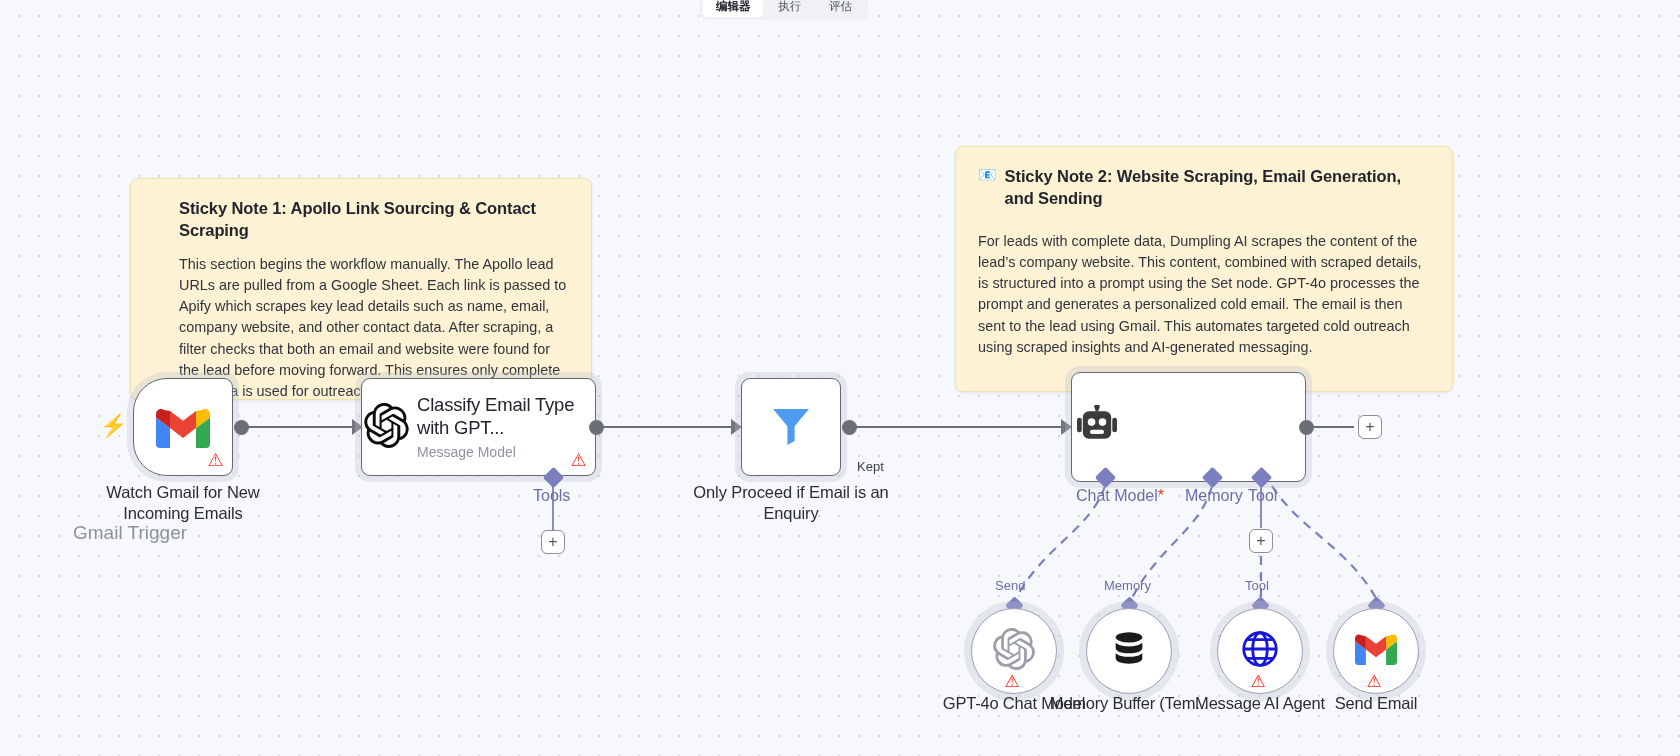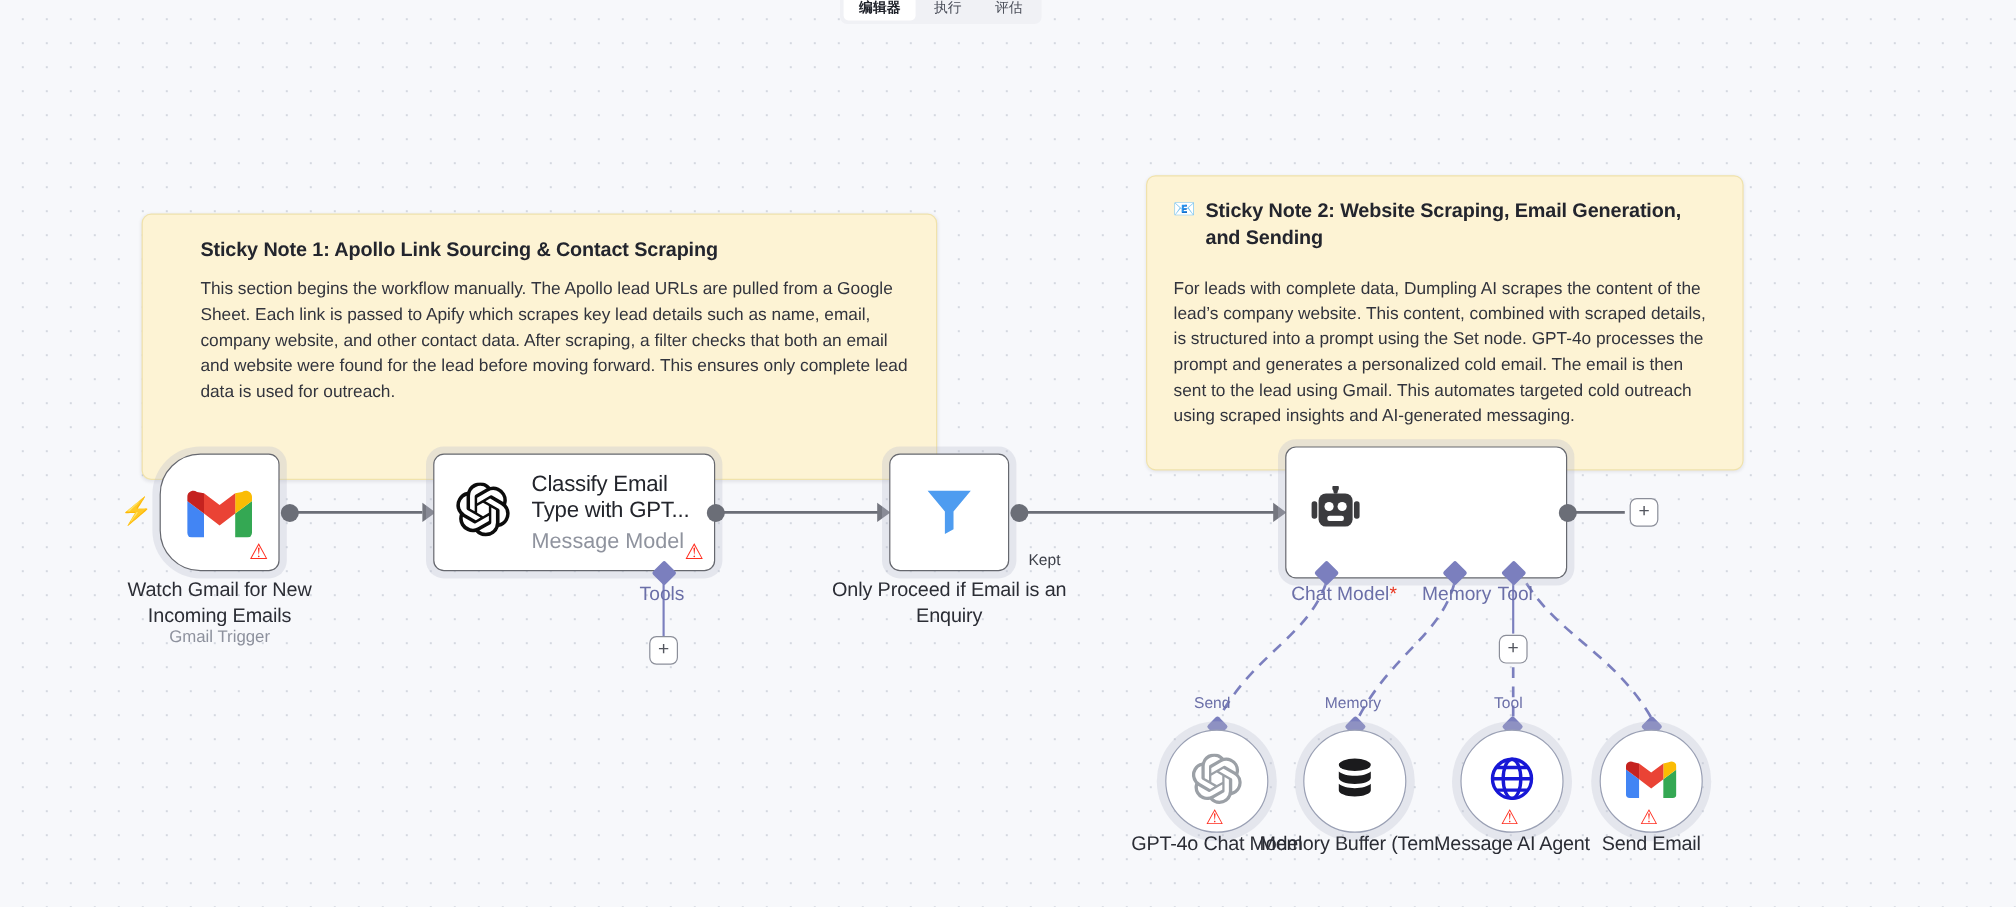--- a/index.html
+++ b/index.html
@@ -49,21 +49,21 @@
     padding: 18px 22px 20px 22px;
     color: #2d2f38;
   }
   .sticky .s-title {
     font-size: 16.5px; font-weight: 700; line-height: 1.35;
     letter-spacing: -.1px; color: #23252d;
   }
   .sticky .s-body {
     font-size: 14.4px; line-height: 1.48; margin-top: 12px; color: #32343d;
   }
-  #sticky1 { left: 118px; top: 178px; width: 663px; height: 222px; padding-left: 48px; }
+  #sticky1 { left: 130px; top: 178px; width: 462px; height: 222px; padding-left: 48px; }
   #sticky2 { left: 955px; top: 146px; width: 498px; height: 246px; }
   #sticky2 .s-title { display: flex; gap: 8px; align-items: flex-start; }
   #sticky2 .s-body { margin-top: 21px; }
   .note-emoji { font-size: 15px; line-height: 1.35; }
 
   
   #wires { position: absolute; inset: 0; width: 1680px; height: 756px; }
 
   
   .node {
@@ -79,40 +79,40 @@
     width: 19px; height: 19px;
     font-size: 18px; line-height: 19px;
     color: #ff2d1f; text-align: center;
   }
   .nodelabel {
     position: absolute; text-align: center;
     font-size: 16.5px; line-height: 1.28; color: #2b2d35;
     letter-spacing: -.1px;
   }
   .nodesub {
-    position: absolute; text-align: center;
-    font-size: 14px; color: #8d919d;
+    position: absolute; text-align: left;
+    font-size: 19px; color: #8d919d;
   }
 
   
   .bolt {
     position: absolute; left: 100px; top: 415px;
     font-size: 22px; color: #ff4d3d; line-height: 1;
   }
 
   
   .gmail { position: relative; display: block; }
   .gmail svg { display: block; }
 
   
   .node-icononly { display: flex; align-items: center; justify-content: center; }
-  .node-wide { display: flex; align-items: center; gap: 18px; padding: 0 18px; }
+  .node-wide { display: flex; align-items: center; gap: 8px; padding: 0 2px; }
   .node-wide .w-txt { display: flex; flex-direction: column; justify-content: center; }
   .node-wide .w-title { font-size: 18.5px; line-height: 1.2; color: #23252c; letter-spacing: -.2px; }
-  .node-wide .w-sub { font-size: 18px; color: #8f939e; margin-top: 5px; }
+  .node-wide .w-sub { font-size: 14px; color: #8f939e; margin-top: 5px; }
 
   
   .dot-out {
     position: absolute; width: 15px; height: 15px;
     background: #6b6e77; border-radius: 50%;
   }
   .in-marker {
     position: absolute; width: 8px; height: 21px;
     background: #74767f; border-radius: 2px;
   }

